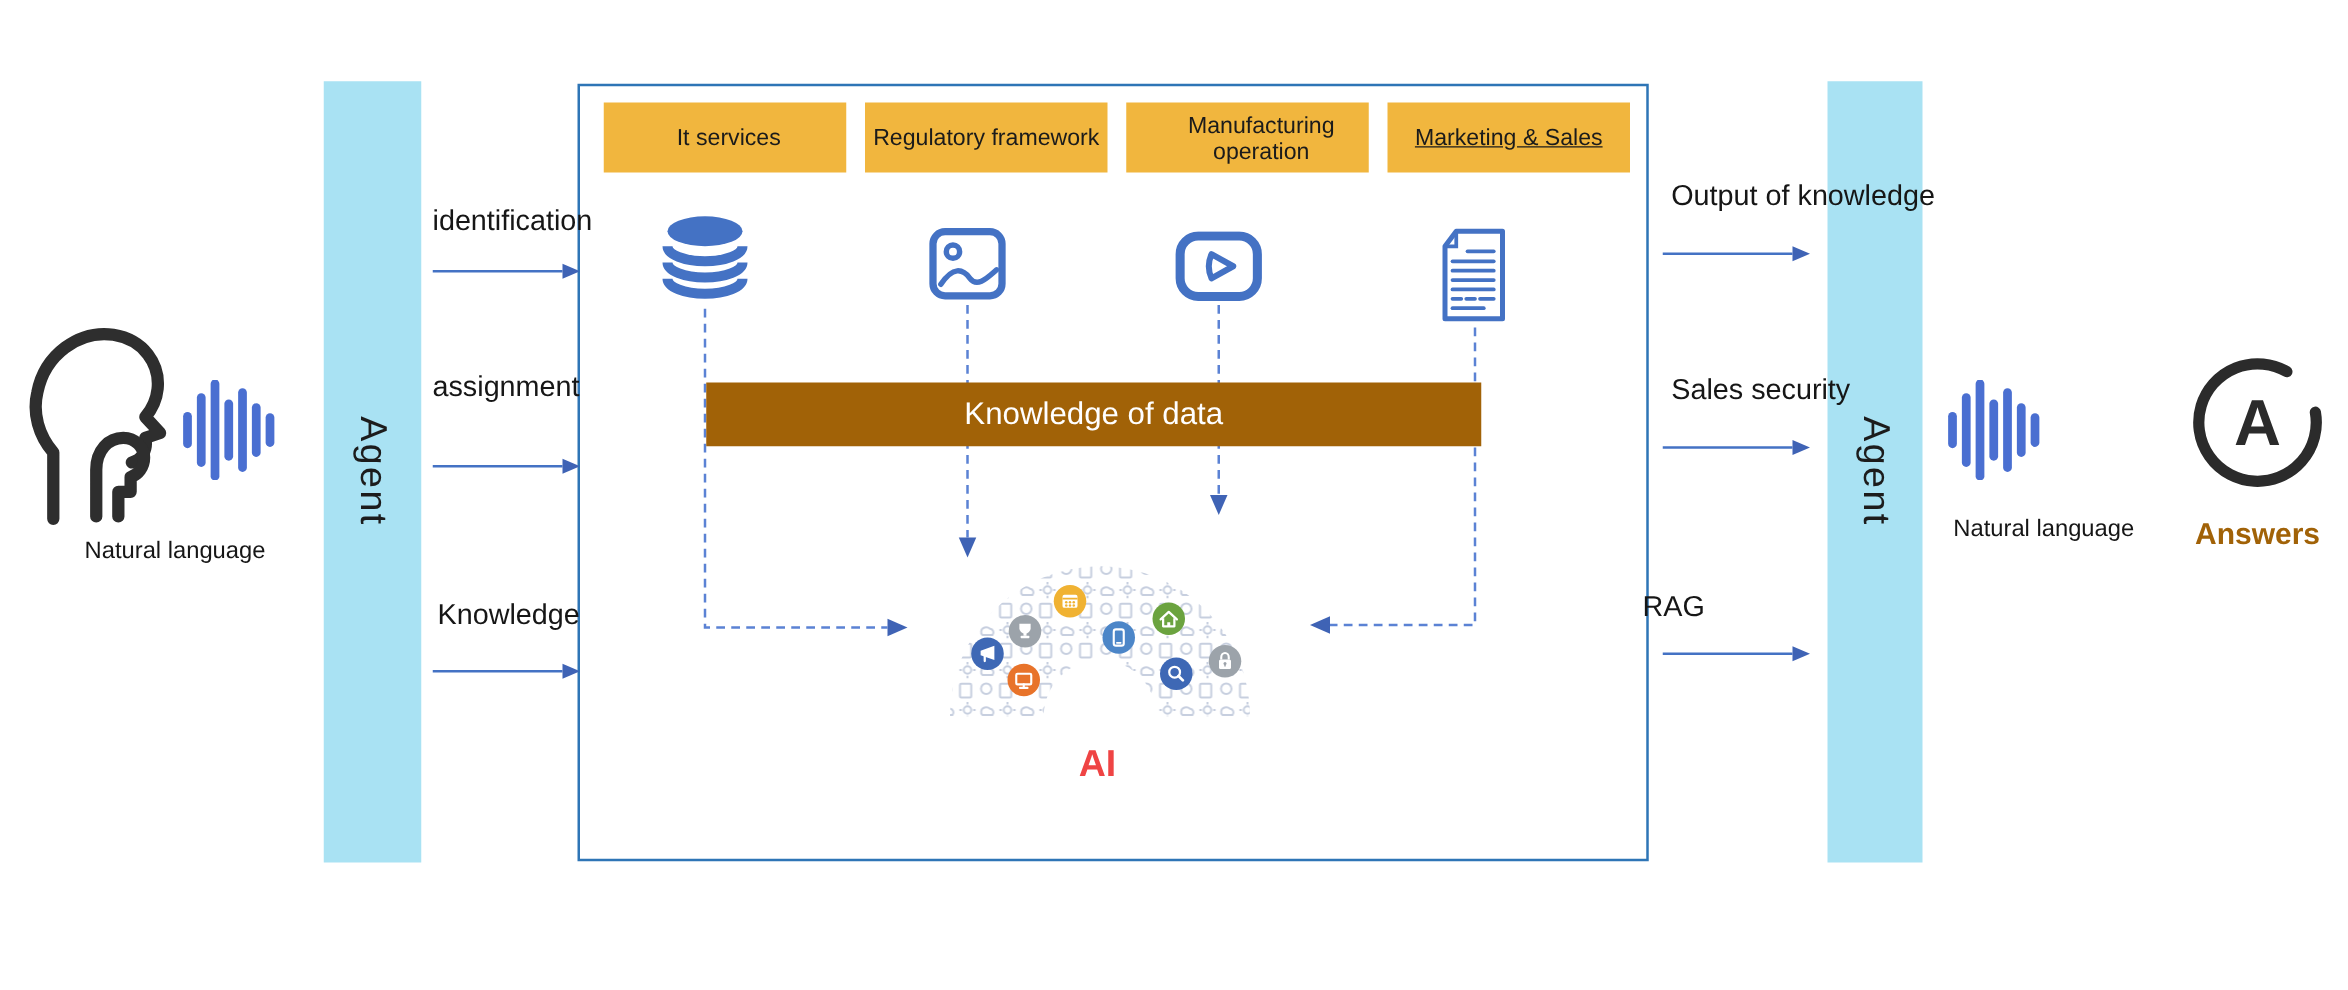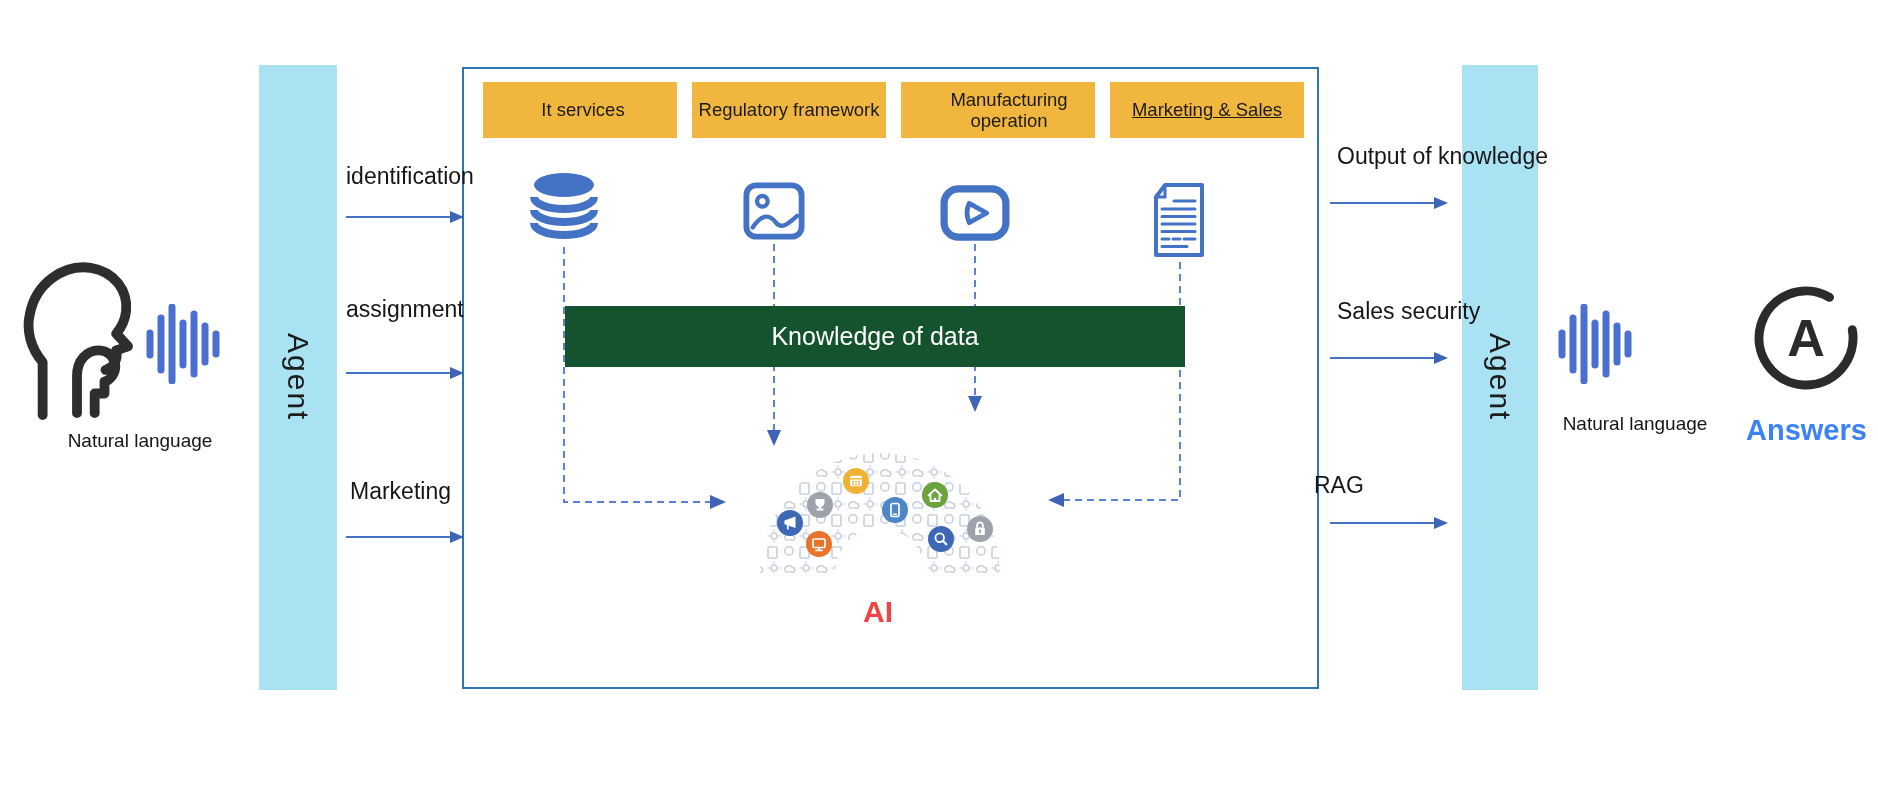--- a/index.html
+++ b/index.html
@@ -16,25 +16,25 @@
     writing-mode:vertical-rl;font-size:30px;color:#1c1c1c;letter-spacing:2px;
   }
   .center-box{
     border:2px solid #2E75B6;background:transparent;z-index:2;
   }
   .domain-box{
     width:194px;height:56px;background:#F1B63E;display:flex;align-items:center;justify-content:center;
     text-align:center;font-size:18.5px;line-height:1.15;color:#1b1b1b;z-index:3;padding:0 6px;box-sizing:border-box;
   }
   .green-bar{
-    left:565px;top:306px;width:620px;height:61px;background:#14532d;z-index:2;
+    left:565px;top:306px;width:620px;height:51px;background:#a16207;z-index:2;
     display:flex;align-items:center;justify-content:center;color:#fff;font-size:25px;
   }
   .ai-label{font-size:30px;font-weight:bold;color:#ef4444;z-index:4;}
-  .answers-label{font-size:29px;font-weight:bold;color:#3b82f6;z-index:4;}
+  .answers-label{font-size:24px;font-weight:bold;color:#a16207;z-index:4;}
   .icon{z-index:3;}
   svg{display:block;}
 </style>
 </head>
 <body>
 
 <div id="canvas">
 
   <svg class="abs" style="left:0;top:0;z-index:1;" width="1878" height="792" viewBox="0 0 1878 792">
     <g stroke="#5B82D4" stroke-width="2" fill="none" stroke-dasharray="7 5">
@@ -81,21 +81,21 @@
     <line x1="0" y1="8" x2="104" y2="8" stroke="#4472C4" stroke-width="2"></line>
     <polygon points="104,2 118,8 104,14" fill="#3F63B5"></polygon>
   </svg>
 
   <div class="abs label" style="left:346px;top:296px;">assignment</div>
   <svg class="abs" style="left:346px;top:365px;z-index:4;" width="120" height="16" viewBox="0 0 120 16">
     <line x1="0" y1="8" x2="104" y2="8" stroke="#4472C4" stroke-width="2"></line>
     <polygon points="104,2 118,8 104,14" fill="#3F63B5"></polygon>
   </svg>
 
-  <div class="abs label" style="left:350px;top:478px;">Marketing</div>
+  <div class="abs label" style="left:350px;top:478px;">Knowledge</div>
   <svg class="abs" style="left:346px;top:529px;z-index:4;" width="120" height="16" viewBox="0 0 120 16">
     <line x1="0" y1="8" x2="104" y2="8" stroke="#4472C4" stroke-width="2"></line>
     <polygon points="104,2 118,8 104,14" fill="#3F63B5"></polygon>
   </svg>
 
   <div class="abs center-box" style="left:462px;top:67px;width:853px;height:618px;"></div>
 
   <div class="abs domain-box" style="left:483px;top:82px;padding-left:12px;">
       <span>It services</span>
     </div>

